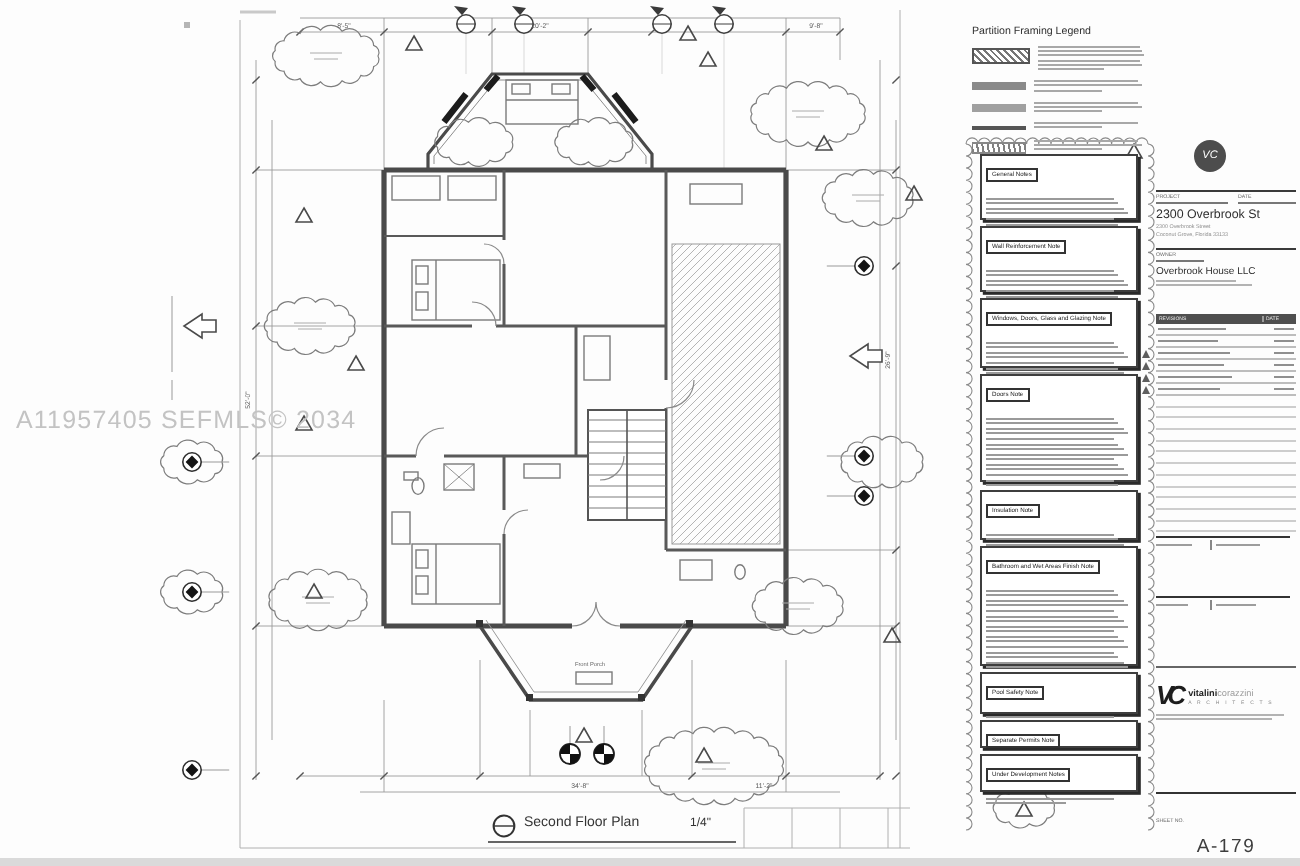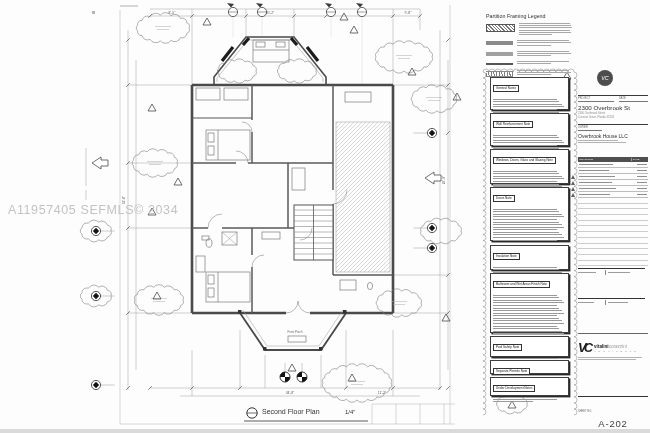--- a/index.html
+++ b/index.html
@@ -474,21 +474,21 @@
         </div>
       </div>
       <div id="firm-addr">
         <div class="addr-bar" style="width:64px"></div>
         <div class="addr-bar" style="width:58px"></div>
       </div>
     </div>
 
     <div id="tb-sheet">
       <span class="tb-label">SHEET NO.</span>
-      <div id="sheet-number">A-202</div>
+      <div id="sheet-number">A-179</div>
     </div>
   </div>
 
   <div id="plan-title" class="abs">Second Floor Plan</div>
   <div id="plan-scale" class="abs">1/4"</div>
 
   <div id="bottom-strip" class="abs"></div>
 </div>
 
 </body></html>

